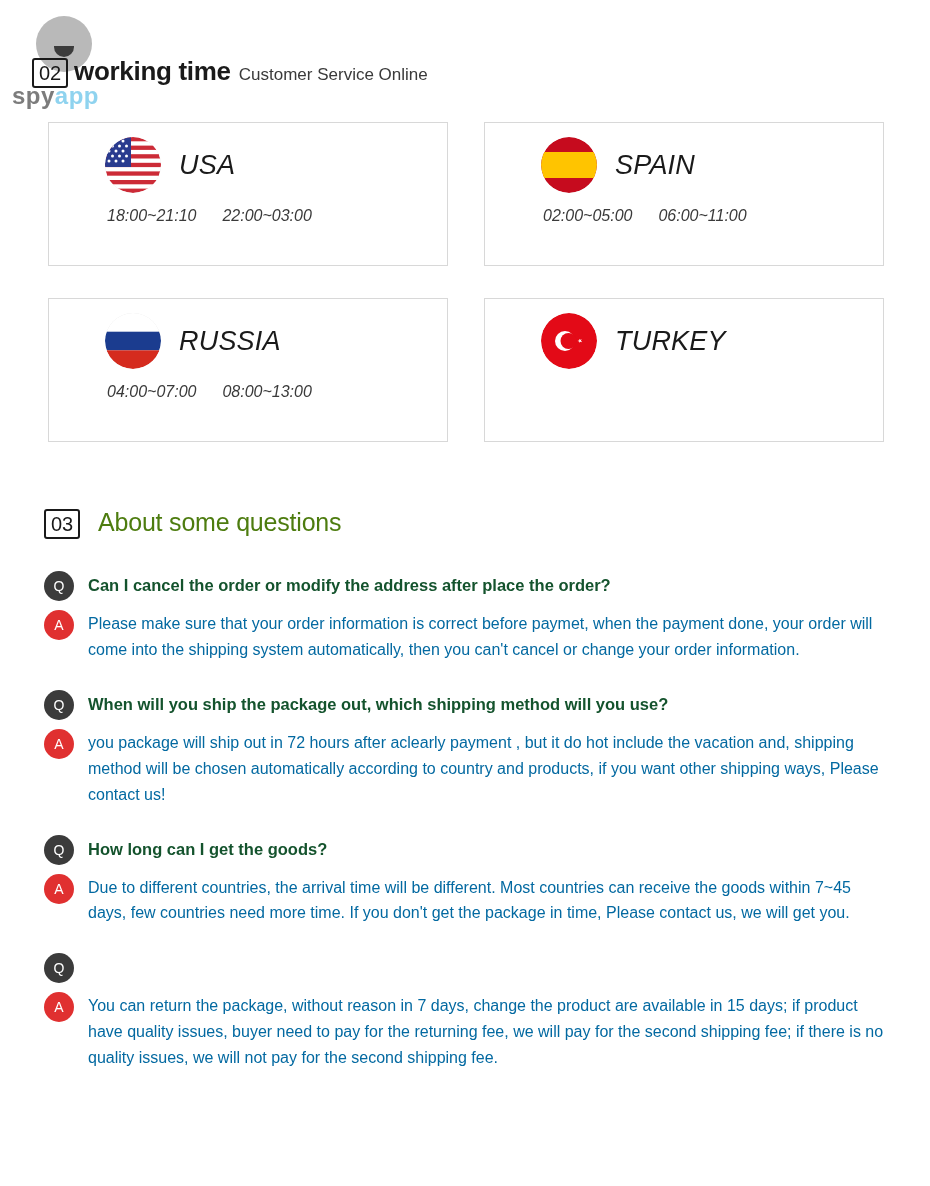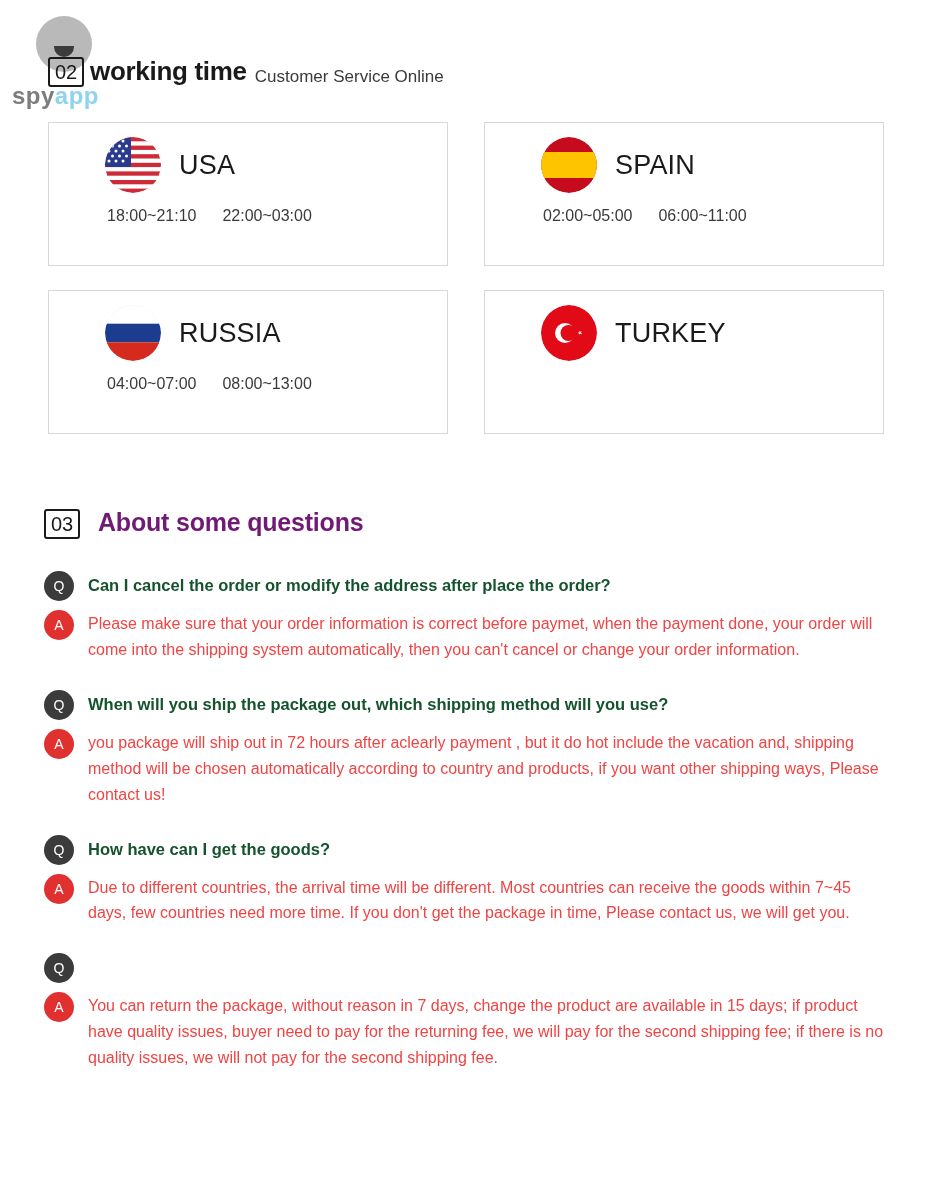--- a/index.html
+++ b/index.html
@@ -56,42 +56,42 @@
     justify-content: center;
     width: 36px;
     height: 30px;
     border: 2px solid #1a1a1a;
     border-radius: 3px;
     font-size: 20px;
     color: #1a1a1a;
     font-family: "Liberation Sans", sans-serif;
     line-height: 1;
   }
-  .sec2 { left: 48px; top: 56px; align-items: flex-end; }
+  .sec2 { left: 32px; top: 56px; }
   .sec2-title {
     margin-left: 6px;
     font-size: 26px;
     font-weight: bold;
     color: #1a1a1a;
     letter-spacing: -0.3px;
   }
   .sec2-sub {
     margin-left: 8px;
     font-size: 17px;
     color: #3a3a3a;
   }
 
   
   .cards {
     position: absolute;
     left: 48px;
     top: 122px;
     width: 836px;
   }
-  .card-row { display: flex; justify-content: space-between; margin-bottom: 24px; }
+  .card-row { display: flex; justify-content: space-between; margin-bottom: 32px; font-style: italic; }
   .card {
     width: 400px;
     height: 144px;
     border: 1px solid #d8d8d8;
     background: #fff;
     position: relative;
   }
   .card-top {
     display: flex;
     align-items: center;
@@ -118,23 +118,22 @@
     padding-left: 58px;
     font-size: 16px;
     color: #3a3a3a;
   }
 
   
   .sec3 { left: 44px; top: 508px; }
   .sec3-title {
     margin-left: 18px;
     font-size: 25px;
-    color: #701a75;
+    color: #4d7c0f;
     letter-spacing: -0.2px;
-    font-weight: bold;
   }
 
   .faq {
     position: absolute;
     left: 44px;
     top: 570px;
     width: 840px;
   }
   .faq-item { margin-bottom: 26px; }
   .faq-line { display: flex; align-items: flex-start; }
@@ -155,21 +154,21 @@
     margin-left: 14px;
     font-size: 16.5px;
     font-weight: bold;
     color: #14532d;
     line-height: 1.45;
     padding-top: 4px;
   }
   .a-text {
     margin-left: 14px;
     font-size: 16px;
-    color: #ef4444;
+    color: #0369a1;
     line-height: 1.62;
     padding-top: 2px;
   }
   .faq-answer { margin-top: 8px; }
 </style>
 </head>
 <body>
 
 <div class="page">
 
@@ -340,21 +339,21 @@
       </div>
       <div class="faq-line faq-answer">
         <span class="badge badge-a">A</span>
         <span class="a-text">you package will ship out in 72 hours after aclearly payment , but it do hot include the vacation and, shipping method will be chosen automatically according to country and products, if you want other shipping ways, Please contact us!</span>
       </div>
     </div>
 
     <div class="faq-item">
       <div class="faq-line">
         <span class="badge badge-q">Q</span>
-        <span class="q-text">How have can I get the goods?</span>
+        <span class="q-text">How long can I get the goods?</span>
       </div>
       <div class="faq-line faq-answer">
         <span class="badge badge-a">A</span>
         <span class="a-text">Due to different countries, the arrival time will be different. Most countries can receive the goods within 7~45 days, few countries need more time. If you don't get the package in time, Please contact us, we will get you.</span>
       </div>
     </div>
 
     <div class="faq-item">
       <div class="faq-line">
         <span class="badge badge-q">Q</span>

